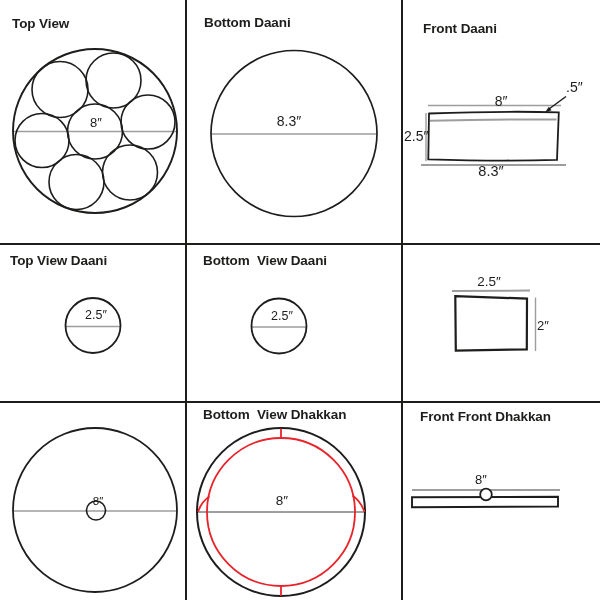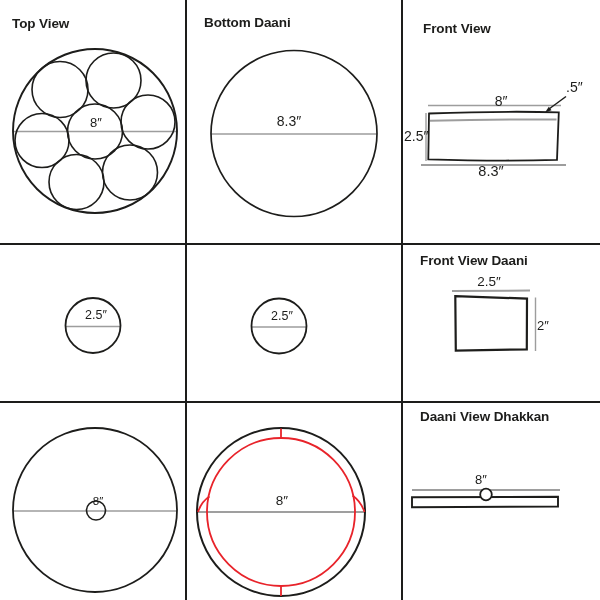--- a/index.html
+++ b/index.html
@@ -93,23 +93,25 @@
 
     <g>
       <line x1="412" y1="490" x2="560" y2="490" stroke="#9d9d9d" stroke-width="2"></line>
       <path d="M412,497.3 L558,496.8 L558,506.6 L412,507.2 Z" fill="#ffffff" stroke="#1d1d1b" stroke-width="1.9"></path>
       <circle cx="486" cy="494.5" r="5.8" fill="#ffffff" stroke="#1d1d1b" stroke-width="1.8"></circle>
     </g>
   </svg>
 
   <span class="t" style="left:12px;top:16px">Top View</span>
   <span class="t" style="left:204px;top:15px">Bottom Daani</span>
-  <span class="t" style="left:423px;top:21px">Front View</span>
-  <span class="t" style="left:420px;top:253px">Front View Daani</span>
-  <span class="t" style="left:420px;top:409px">Daani View Dhakkan</span>
+  <span class="t" style="left:423px;top:21px">Front Daani</span>
+  <span class="t" style="left:10px;top:253px">Top View Daani</span>
+  <span class="t" style="left:203px;top:253px">Bottom  View Daani</span>
+  <span class="t" style="left:203px;top:407px">Bottom  View Dhakkan</span>
+  <span class="t" style="left:420px;top:409px">Front Front Dhakkan</span>
 
   <span class="d c" style="left:96px;top:116px">8″</span>
   <span class="d c" style="left:289px;top:114px;font-size:14px">8.3″</span>
 
   <span class="d c" style="left:501px;top:94px;font-size:14px">8″</span>
   <span class="d" style="left:566px;top:80px;font-size:14px">.5″</span>
   <span class="d" style="left:404px;top:129px;font-size:14px">2.5″</span>
   <span class="d c" style="left:491px;top:164px;font-size:14.5px">8.3″</span>
 
   <span class="d c" style="left:96px;top:309px;font-size:12.5px">2.5″</span>

